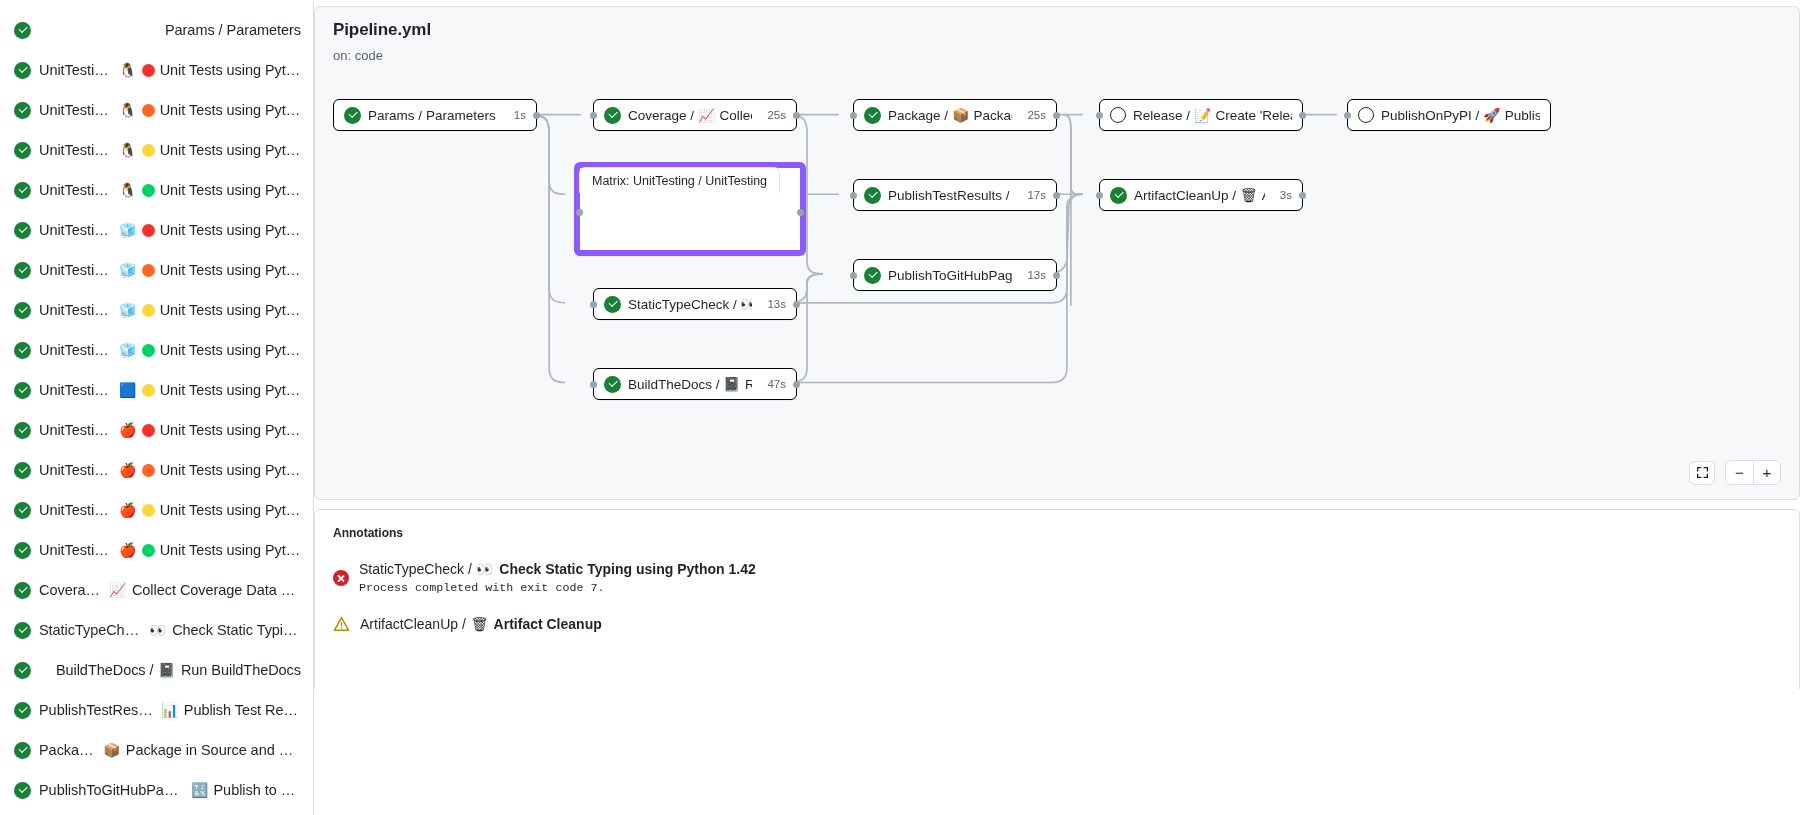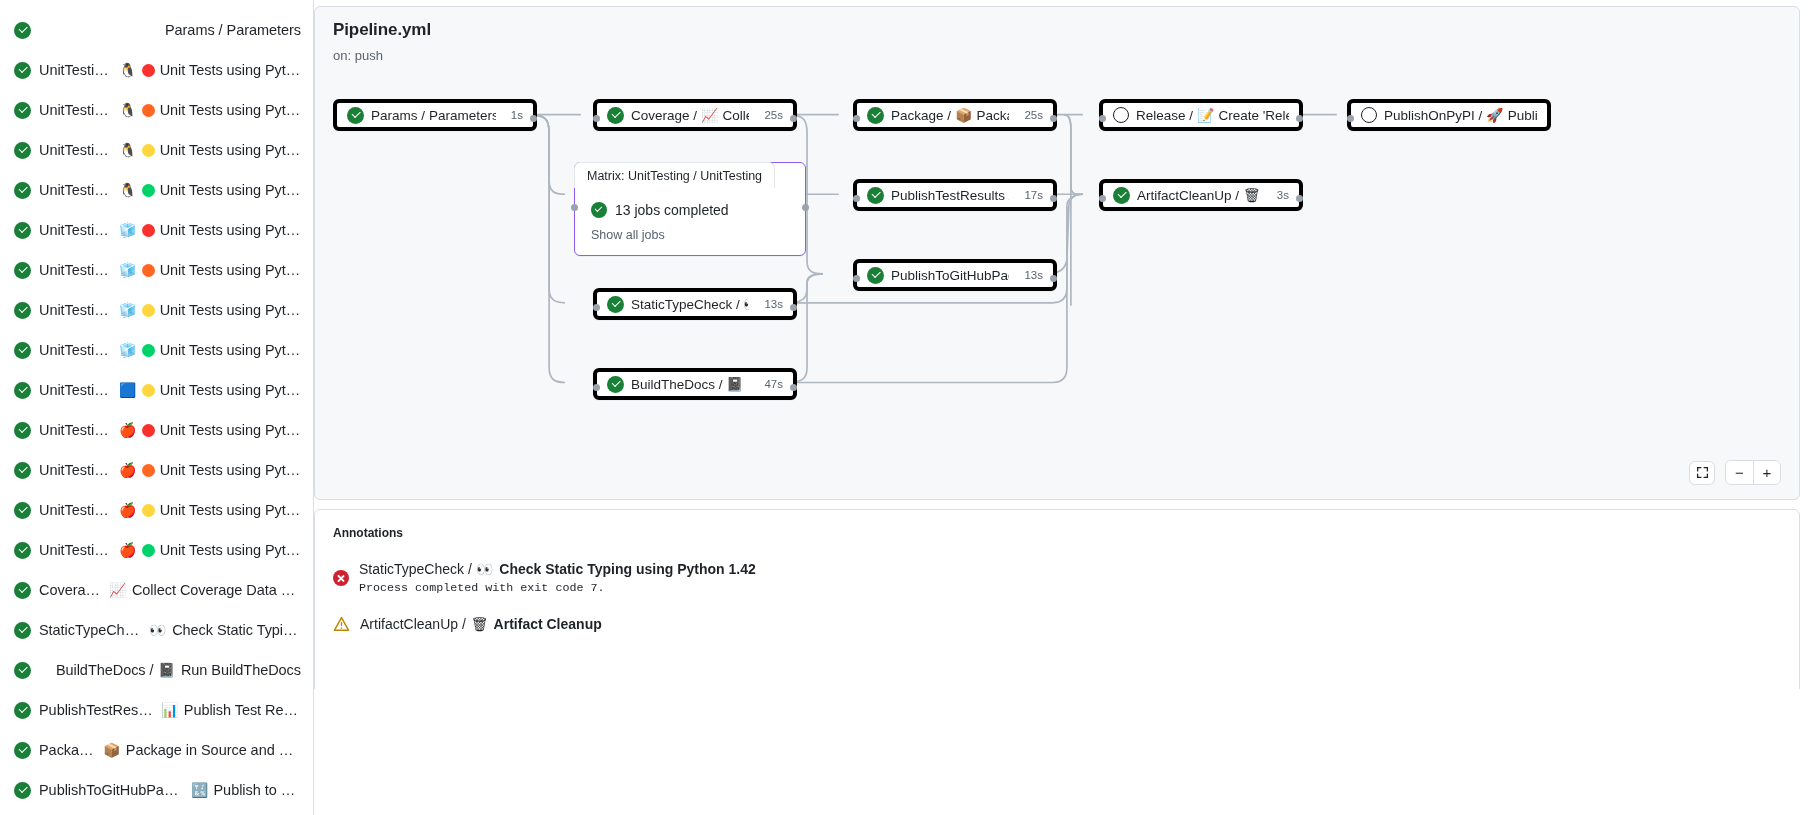--- a/index.html
+++ b/index.html
@@ -113,21 +113,21 @@
   .graph-sub {
     position: absolute; left: 18px; top: 41px;
     font-size: 13px; color: #59636e;
   }
 
   
   .node {
     position: absolute;
     height: 32px;
     background: #ffffff;
-    border: 4px solid #000000;
+    border: 1px solid #000000;
     border-radius: 6px;
     display: flex;
     align-items: center;
     padding: 0 10px;
     gap: 7px;
     font-size: 13.5px;
     color: #1f2328;
     box-shadow: 0 1px 0 rgba(31,35,40,0.04);
     white-space: nowrap;
     cursor: pointer;
@@ -145,21 +145,21 @@
   
   .port {
     position: absolute; width: 7px; height: 7px; border-radius: 50%;
     background: #9aa3ad; z-index: 4;
   }
 
   
   .matrix-group {
     position: absolute;
     background: #ffffff;
-    border: 1px solid #8b5cf6;
+    border: 6px solid #8b5cf6;
     border-radius: 6px;
     z-index: 2;
     box-shadow: 0 1px 0 rgba(31,35,40,0.04);
     padding-left: 13px;
   }
   .matrix-tab {
     position: absolute;
     top: -1px; left: -1px;
     height: 26px;
     padding: 0 12px;
@@ -430,21 +430,21 @@
             <span class="seg">Publish to G…</span>
           </div>
         </div>
       </div>
   </div>
 
   <div class="main">
 
     <div class="graph-card">
       <div class="graph-title">Pipeline.yml</div>
-      <div class="graph-sub">on: push</div>
+      <div class="graph-sub">on: code</div>
 
       <svg class="edges" viewBox="0 0 1496 494" preserveAspectRatio="none">
         <g fill="none" stroke="#aeb7c0" stroke-width="1.7">
 
           <path d="M214,108 L260,108 L260,108 L268,108"></path>
 
           <path d="M214,108 C232,108 236,112 236,126 L236,174 C236,186 242,188 252,188"></path>
 
           <path d="M214,108 C232,108 236,112 236,126 L236,283 C236,294 242,297 252,297"></path>
 
@@ -599,29 +599,20 @@
             </span>
             <span class="dur">47s</span>
             <span class="port" style="left: -4px; top: 12px;"></span>
             <span class="port" style="right: -4px; top: 12px;"></span>
           </div>
         </div>
 
       <div class="matrix-group" style="left:259px; top:155px; width:232px; height:94px;">
         <div class="matrix-tab">
           <span>Matrix: UnitTesting / UnitTesting</span>
-        </div>
-        <div class="matrix-body">
-          <div class="matrix-jobs">
-            <span class="ico">
-                <span class="ok-circle sm"></span>
-              </span>
-            <span>13 jobs completed</span>
-          </div>
-          <div class="matrix-link">Show all jobs</div>
         </div>
         <span class="port" style="left:-4px; top:41px;"></span>
         <span class="port" style="right:-4px; top:41px;"></span>
       </div>
 
       <div class="zoom-controls">
         <div class="zc-btn">
           <svg width="13" height="13" viewBox="0 0 16 16" fill="none" stroke="#1f2328" stroke-width="1.6" stroke-linecap="round">
             <path d="M2 6V2h4M14 6V2h-4M2 10v4h4M14 10v4h-4"></path>
           </svg>

